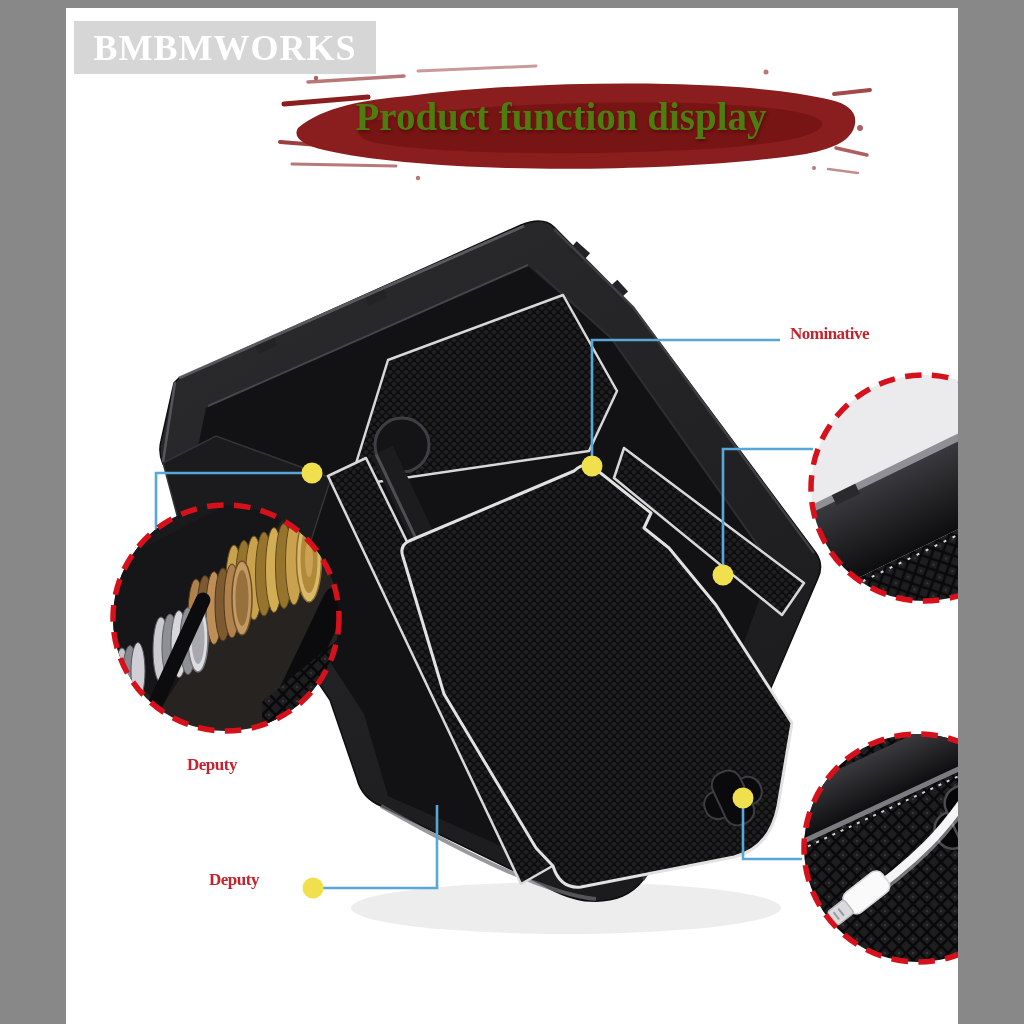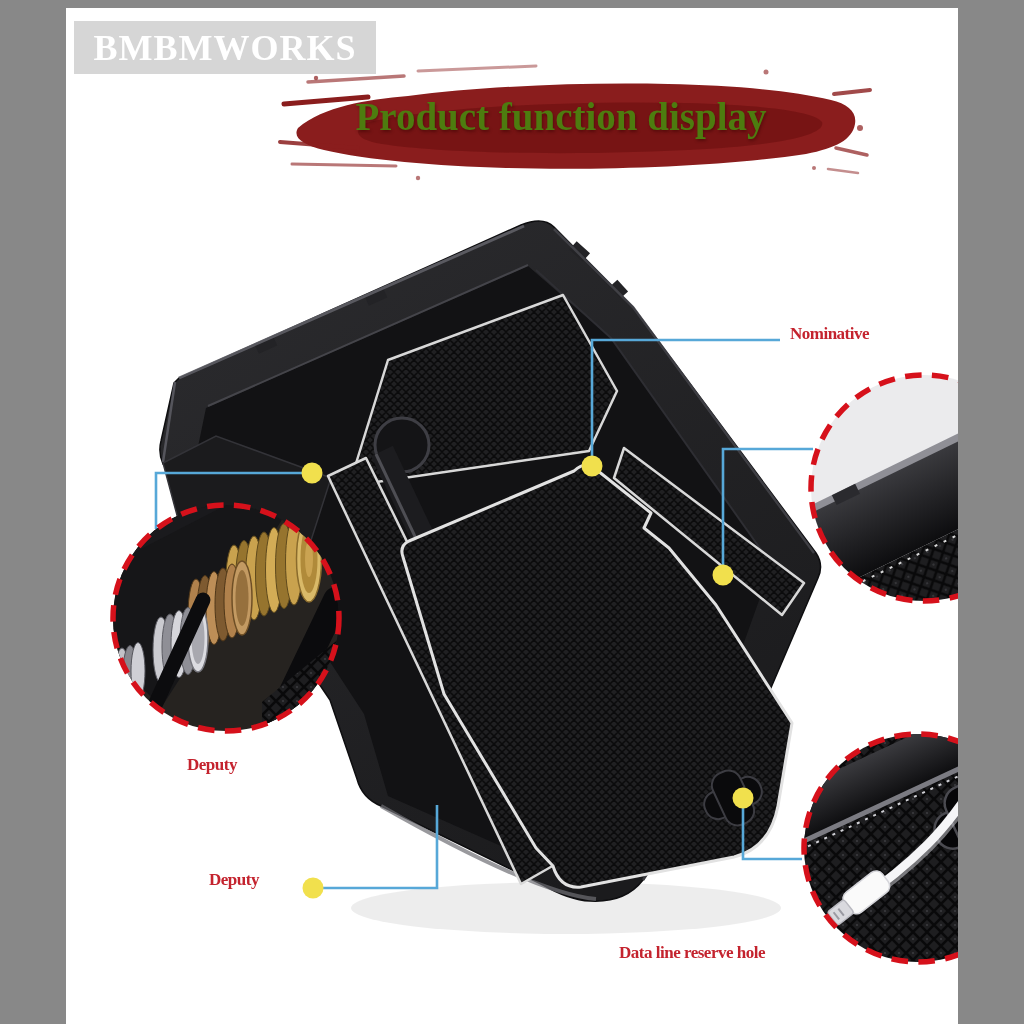--- a/index.html
+++ b/index.html
@@ -245,14 +245,13 @@
 
   <div class="logo-box">
     <span class="logo-text">BMBMWORKS</span>
   </div>
 
   <div class="banner-title">Product function display</div>
 
   <div class="callout-label lbl-nominative">Nominative</div>
   <div class="callout-label lbl-coins">Deputy</div>
   <div class="callout-label lbl-deputy">Deputy</div>
-  <div class="callout-label lbl-dataline">Data line reserve hole</div>
 </div>
 
 </body></html>

